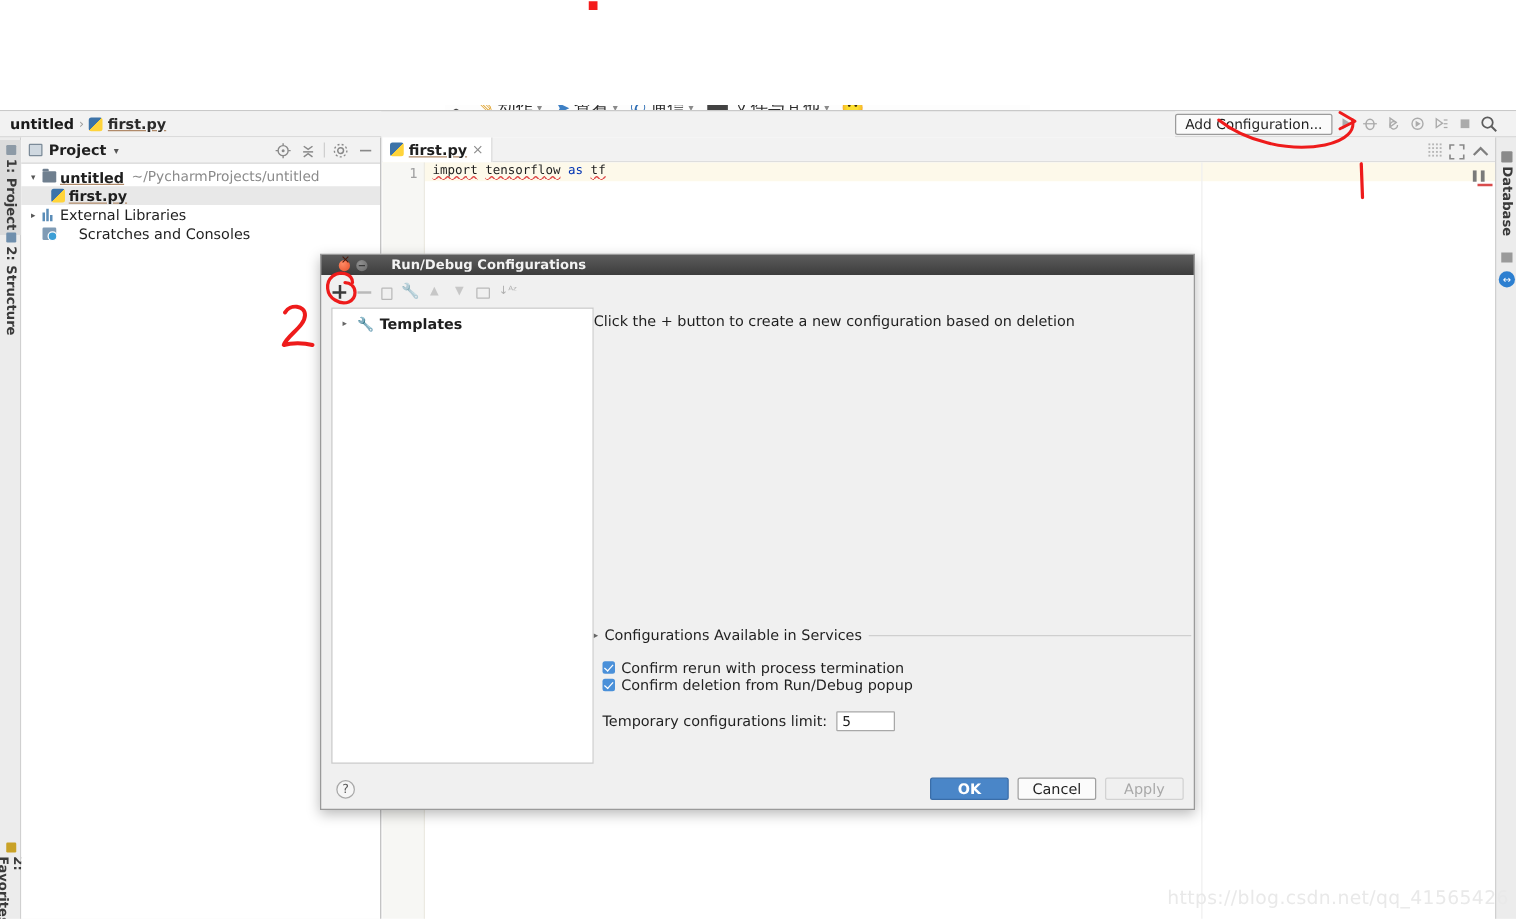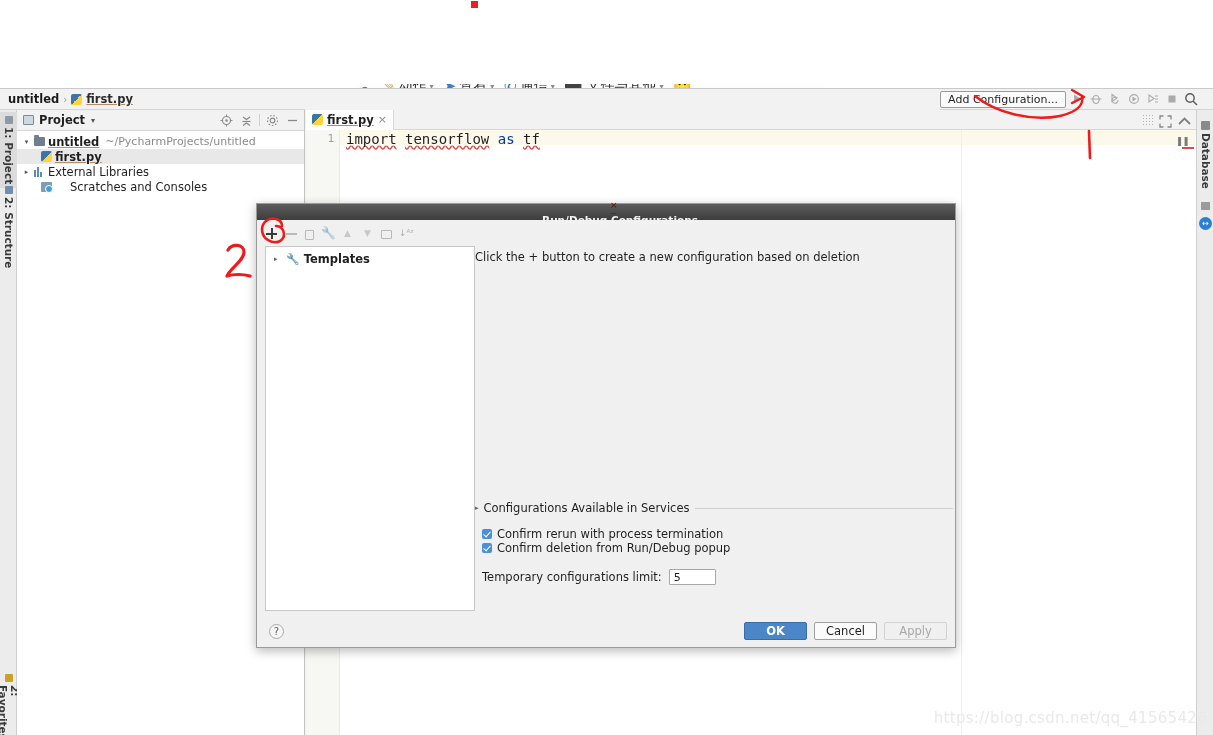--- a/index.html
+++ b/index.html
@@ -168,21 +168,21 @@
     background:#f7f7f4; border-right:1px solid #eceae2;
   }
   .ln { font-size:11px; color:#a0a0a0; text-align:right; padding:2px 5px 0 0;
         font-family:"DejaVu Sans Mono","Liberation Mono",monospace; }
   .code-line-1 {
     position:absolute; left:0; top:0; right:0; height:15px; background:#fdf9ea;
   }
   .code-text {
     position:absolute; left:40px; top:1px;
     font-family:"DejaVu Sans Mono","Liberation Mono",monospace;
-    font-size:14px; color:#1f1f1f; white-space:pre;
+    font-size:10px; color:#1f1f1f; white-space:pre;
   }
   .sq { text-decoration:underline wavy #e04b4b; text-decoration-skip-ink:none; }
   .kw { color:#0033b3; }
 
   .right-rule {
     position:absolute; left:655px; top:0; bottom:0; width:1px; background:#efefef;
   }
   .mark-pause {
     position:absolute; right:7px; top:6px; font-size:9px; color:#7a7a7a; letter-spacing:-1px;
   }
@@ -208,21 +208,21 @@
   }
 
   
   .dialog {
     position:absolute; left:256px; top:203px; width:700px; height:445px;
     background:#f0f0f0; border:1px solid #9a9a9a;
     box-shadow:0 3px 10px rgba(0,0,0,.28);
   }
   .dlg-title {
     height:16px; background:linear-gradient(#5c5c5c,#3d3d3d);
-    display:flex; align-items:center; padding-left:14px; gap:5px;flex-direction:column;
+    display:flex; align-items:center; padding-left:14px; gap:5px;
   }
   .dot-close {
     width:9px; height:9px; border-radius:50%;
     background:radial-gradient(circle at 35% 32%, #ff8a65, #e8502a);
     position:relative;
   }
   .dot-close:after {
     content:"×"; position:absolute; left:1.6px; top:-3.4px;
     font-size:9px; color:#4a1508; line-height:9px;
   }
@@ -505,21 +505,21 @@
         </div>
         <div class="trow">
           <span class="tri">▸</span>
           <span class="lib-ico">
               <i style="height:7px"></i>
               <i style="height:10px"></i>
               <i style="height:5px"></i>
             </span>
           <span>External Libraries</span>
         </div>
-        <div class="trow" style="padding-left:24px;gap:18px;">
+        <div class="trow" style="padding-left:17px;gap:18px;">
           <span class="scr-ico"></span>
           <span>Scratches and Consoles</span>
         </div>
       </div>
     </div>
 
     <div class="editor">
       <div class="tabbar">
         <div class="etab">
           <span class="py-ico"></span>

